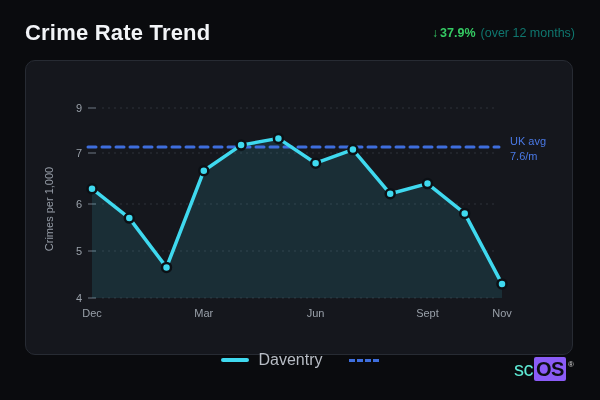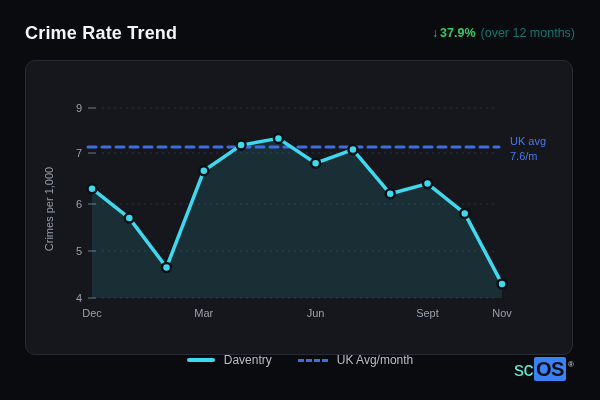--- a/index.html
+++ b/index.html
@@ -7,21 +7,21 @@
     width:600px;height:400px;position:relative;overflow:hidden;
     background:#0a0b0e;
     font-family:"Liberation Sans", sans-serif;
     -webkit-font-smoothing:antialiased;
   }
   .header{
     position:absolute;left:25px;right:25px;top:20px;height:26px;
     display:flex;align-items:center;justify-content:space-between;
   }
   .page-title{
-    margin:0;font-size:18px;font-weight:700;color:#f2f4f7;letter-spacing:.2px;
+    margin:0;font-size:22px;font-weight:700;color:#f2f4f7;letter-spacing:.2px;
   }
   .delta{display:flex;align-items:baseline;gap:5px;font-size:12.5px;}
   .delta-main{color:#35ca63;display:flex;align-items:baseline;gap:2px;}
   .delta-arrow{font-weight:400;font-size:12px;}
   .delta-value{font-weight:700;}
   .delta-period{color:#0f766e;}
   .card{
     position:absolute;left:25px;top:60px;width:548px;height:295px;
     background:#15171d;border:1px solid #272b33;border-radius:10px;
     box-sizing:border-box;
@@ -30,30 +30,30 @@
   text{font-family:"Liberation Sans", sans-serif;}
   .axis-title{fill:#959ca6;font-size:11px;}
   .uk-note{fill:#4a79e6;font-size:11px;}
   .tick-label{fill:#99a0a9;font-size:11px;}
   .x-label{fill:#99a0a9;font-size:11px;}
   .legend{
     position:absolute;left:0;top:351px;width:600px;height:18px;
     display:flex;align-items:center;justify-content:center;gap:26px;
   }
   .legend-item{display:flex;align-items:center;gap:9px;cursor:default;}
-  .legend-label{color:#b7bcc4;font-size:12px;}
+  .legend-label{color:#b7bcc4;font-size:16px;}
   .swatch-solid{width:28px;height:4px;border-radius:2px;background:#3fd9ef;display:inline-block;}
   .swatch-dashed{width:30px;height:0;border-top:3px dashed #3e6edd;display:inline-block;}
   .logo{
     position:absolute;left:514px;top:357px;display:flex;align-items:flex-end;
     font-size:20px;line-height:24px;
   }
   .logo-sc{color:#5eead4;letter-spacing:-0.5px;}
   .logo-os{
-    background:#3b82f6;color:#0c0e12;font-weight:700;
+    background:#8b5cf6;color:#0c0e12;font-weight:700;
     padding:0 2px;border-radius:2px;margin-left:1px;letter-spacing:-0.5px;
   }
   .logo-reg{position:absolute;right:-8px;top:-4px;font-size:8px;color:#d8d8d8;}
 </style>
 </head>
 <body>
 
 <div class="header">
   <h1 class="page-title">Crime Rate Trend</h1>
   <div class="delta">
@@ -118,21 +118,20 @@
   </svg>
 </div>
 
 <div class="legend">
   <div class="legend-item">
     <span class="swatch-solid"></span>
     <span class="legend-label">Daventry</span>
   </div>
   <div class="legend-item">
     <span class="swatch-dashed"></span>
-    <span class="legend-label">UK Avg/month</span>
   </div>
 </div>
 
 <div class="logo">
   <span class="logo-sc">sc</span>
     <span class="logo-os">OS</span>
     <span class="logo-reg">®</span>
 </div>
 
 </body></html>

